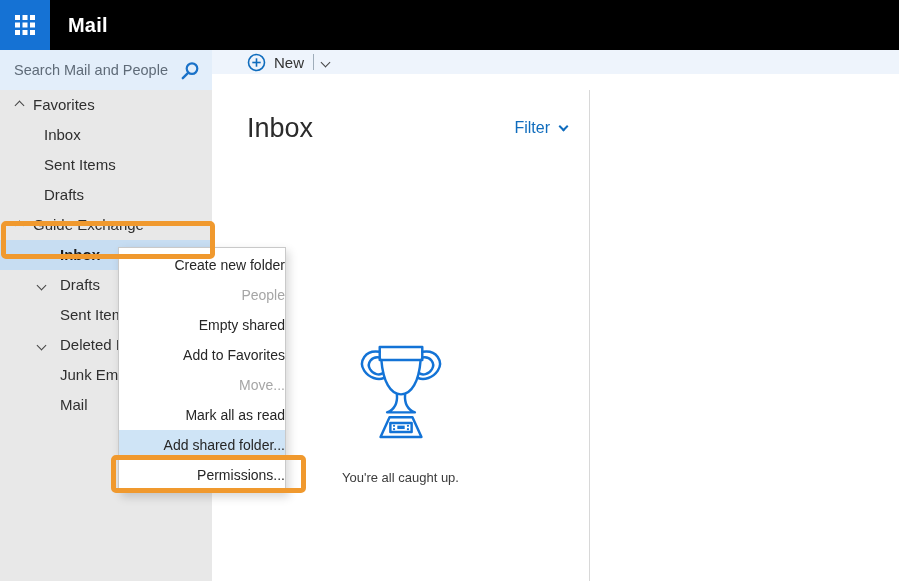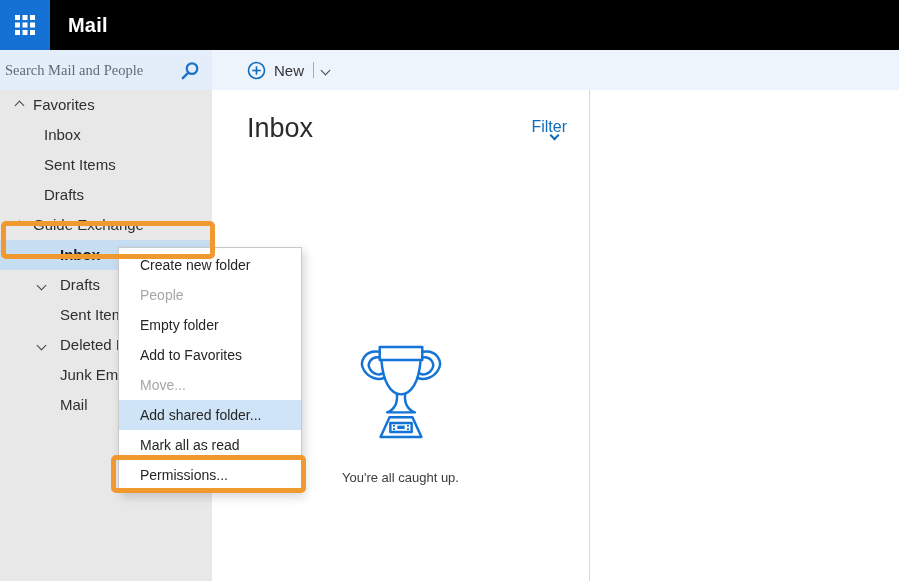--- a/index.html
+++ b/index.html
@@ -11,25 +11,25 @@
   .topbar { position:absolute; left:0; top:0; width:899px; height:50px; background:#000; z-index:5; }
   .app-launcher { position:absolute; left:0; top:0; width:50px; height:50px; background:#1572d4;
                   border:none; display:flex; align-items:center; justify-content:center; cursor:pointer; }
   .app-title { position:absolute; left:68px; top:0; height:50px; line-height:50px;
                color:#fff; font-size:20px; font-weight:700; letter-spacing:.2px; }
 
   
   .search-bar { position:absolute; left:0; top:50px; width:212px; height:40px; background:#e3eefa;
                 display:flex; align-items:center; }
   .search-input { flex:1; min-width:0; border:none; background:transparent; outline:none;
-                  font-family:Liberation Serif, serif; font-size:14.5px; color:#444; padding-left:5px; }
+                  font-family:Liberation Sans, sans-serif; font-size:14.5px; color:#444; padding-left:14px; }
   .search-input::placeholder { color:#5f6b78; opacity:1; }
   .search-btn { border:none; background:none; padding:4px 12px 0 2px; cursor:pointer; }
 
-  .toolbar { position:absolute; left:212px; top:50px; width:687px; height:40px; background:#eef4fc;
+  .toolbar { position:absolute; left:212px; top:50px; width:687px; height:24px; background:#eef4fc;
              display:flex; align-items:center; }
   .new-btn { display:flex; align-items:center; margin-left:35px; background:none; border:none;
              cursor:pointer; font-family:"Liberation Sans",sans-serif; }
   .new-btn .lbl { font-size:15px; color:#333; margin-left:8px; }
   .split-divider { width:1px; height:16px; background:#9fadba; margin:0 8px 0 9px; }
 
   
   .chev { display:inline-block; width:7px; height:7px;
           border-style:solid; border-color:#454545; border-width:1.5px 1.5px 0 0; }
   .chev.up   { transform:rotate(-45deg); }
@@ -44,34 +44,34 @@
   .srow.lvl1 .lab  { margin-left:44px; }
   .srow.lvl2 .lab  { margin-left:60px; }
   .srow.lvl2 .chev { left:38px; }
   .srow.selected { background:#c7ddf2; font-weight:700; color:#1a1a1a; }
 
   
   .list-pane { position:absolute; left:212px; top:90px; width:377px; height:491px; background:#fff; }
   .pane-header { position:absolute; left:35px; right:22px; top:20px; height:36px;
                  display:flex; justify-content:space-between; align-items:center; }
   .pane-title { font-size:27px; font-weight:300; color:#2b2b2b; }
-  .filter-btn { display:flex; align-items:center; background:none; border:none; cursor:pointer;flex-direction:column; }
+  .filter-btn { display:flex; align-items:center; background:none; border:none; cursor:pointer; }
   .filter-btn .lbl { color:#0f6cbd; font-size:16px; }
   .filter-btn .chev { border-color:#0f6cbd; border-width:2px 2px 0 0; width:7px; height:7px;
                       margin-left:10px; margin-top:-4px; }
   .empty-state { position:absolute; left:0; right:0; top:252px; text-align:center; }
   .empty-state p { margin-top:16px; font-size:13px; color:#3c3c3c; }
 
   .pane-divider { position:absolute; left:589px; top:90px; width:1px; height:491px; background:#d8d8d8; }
   .reading-pane { position:absolute; left:590px; top:90px; width:309px; height:491px; background:#fff; }
 
   
-  .context-menu { position:absolute; left:118px; top:247px; width:184px; background:#fff;
+  .context-menu { position:absolute; left:118px; top:247px; width:168px; background:#fff;
                   border:1px solid #c9c9c9; box-shadow:3px 4px 9px rgba(0,0,0,.16);
-                  z-index:20; padding:2px 0; }
+                  z-index:20; padding:2px 0;text-align:right; }
   .menu-item { height:30px; line-height:30px; padding-left:21px; font-size:14px; color:#262626;
                cursor:pointer; white-space:nowrap; }
   .menu-item.disabled { color:#a6a6a6; cursor:default; }
   .menu-item.highlighted { background:#cfe4f6; }
 
   
   .annotation { position:absolute; border:5px solid #f0992e; border-radius:5px; z-index:50; pointer-events:none; }
   .anno-guide-exchange { left:1px;  top:221px; width:214px; height:38px; }
   .anno-add-shared     { left:111px; top:455px; width:195px; height:38px; }
 </style>
@@ -194,24 +194,24 @@
       <p>You're all caught up.</p>
     </div>
   </div>
 
   <div class="pane-divider"></div>
   <div class="reading-pane"></div>
 
   <div class="context-menu">
     <div class="menu-item">Create new folder</div>
     <div class="menu-item disabled">People</div>
-    <div class="menu-item">Empty folder</div>
+    <div class="menu-item">Empty shared</div>
     <div class="menu-item">Add to Favorites</div>
     <div class="menu-item disabled">Move...</div>
+    <div class="menu-item">Mark all as read</div>
     <div class="menu-item highlighted">Add shared folder...</div>
-    <div class="menu-item">Mark all as read</div>
     <div class="menu-item">Permissions...</div>
   </div>
 
   <div class="annotation anno-guide-exchange"></div>
   <div class="annotation anno-add-shared"></div>
 
 </div>
 
 </body></html>

